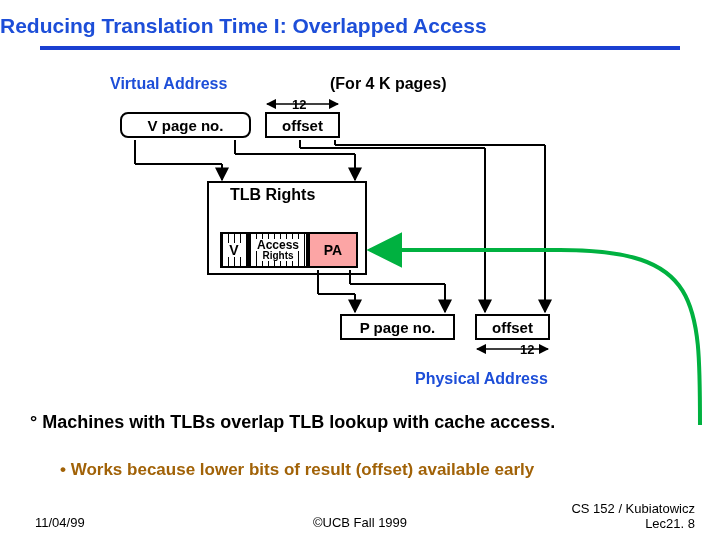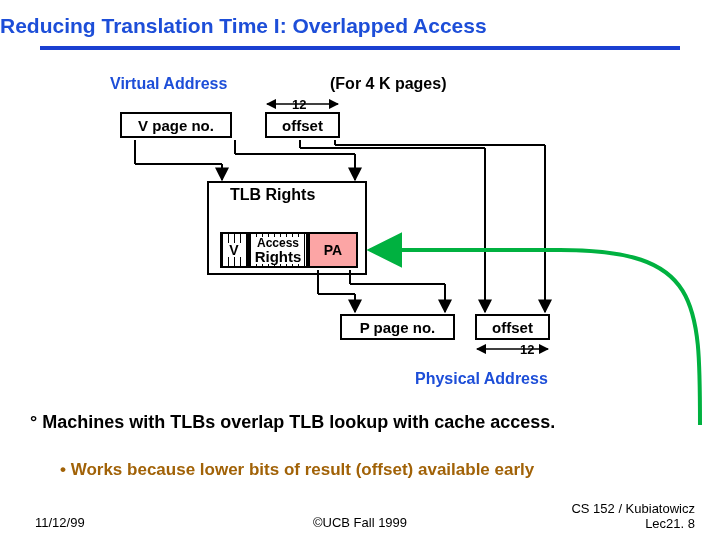--- a/index.html
+++ b/index.html
@@ -84,56 +84,56 @@
 </head>
 <body>
 
 <div class="title">Reducing Translation Time I: Overlapped Access</div>
 <div class="title-underline"></div>
 
 <div class="label blue" style="top:75px; left:110px;">Virtual Address</div>
 <div class="label" style="top:75px; left:330px;">(For 4 K pages)</div>
 <div class="label small" style="top:97px; left:292px;">12</div>
 
-<div class="box" style="top:112px; left:120px; width:112px; height:26px;">
+<div class="box" style="top:112px; left:120px; width:131px; height:26px;border-radius:8px;">
   <span>V page no.</span>
 </div>
 <div class="box" style="top:112px; left:265px; width:75px; height:26px;">
   <span>offset</span>
 </div>
 
 <div class="label" style="top:186px; left:230px;">TLB Rights</div>
 
 <div class="tlb-entry" style="top:232px; left:220px; width:28px; height:36px;">
   <span>V</span>
 </div>
 <div class="tlb-entry" style="top:232px; left:248px; width:60px; height:36px; display:flex; flex-direction:column; justify-content:center;">
   <span style="font-size:12px">Access</span>
-  <span style="font-size:15px">Rights</span>
+  <span style="font-size:10px">Rights</span>
 </div>
 <div class="tlb-entry" style="top:232px; left:308px; width:50px; height:36px; background:#fca5a5;text-align:center;">
   <span style="background:none">PA</span>
 </div>
 
 <div class="box" style="top:314px; left:340px; width:115px; height:26px;">
   <span>P page no.</span>
 </div>
 <div class="box" style="top:314px; left:475px; width:75px; height:26px;">
   <span>offset</span>
 </div>
 <div class="label small" style="top:342px; left:520px;">12</div>
 
 <div class="label blue" style="top:370px; left:415px;">Physical Address</div>
 
 <div class="bullet" style="top:412px;">
   <span class="degree">° </span><span>Machines with TLBs overlap TLB lookup with cache access.</span>
 </div>
 <div class="sub-bullet" style="top:460px;">• Works because lower bits of result (offset) available early</div>
 
-<div class="footer" style="left:35px;">11/12/99</div>
+<div class="footer" style="left:35px;">11/04/99</div>
 <div class="footer" style="left:0; right:0; text-align:center;">©UCB Fall 1999</div>
 <div class="footer" style="right:25px; text-align:right; bottom:8px; line-height:1.2;margin-top:43px;">
   <span>CS 152 / Kubiatowicz</span><br>
   <span>Lec21. 8</span>
 </div>
 
 <svg class="wires">
   <defs>
     <marker id="ah" viewBox="0 0 10 10" refX="9" refY="5" markerWidth="7" markerHeight="7" orient="auto-start-reverse">
       <path d="M0,0 L10,5 L0,10 z" fill="#000"></path>

